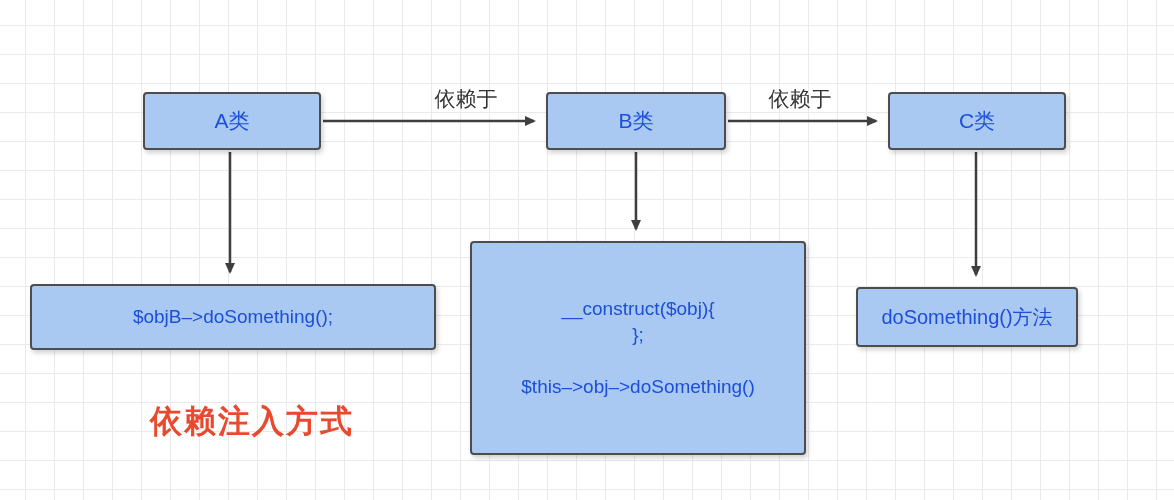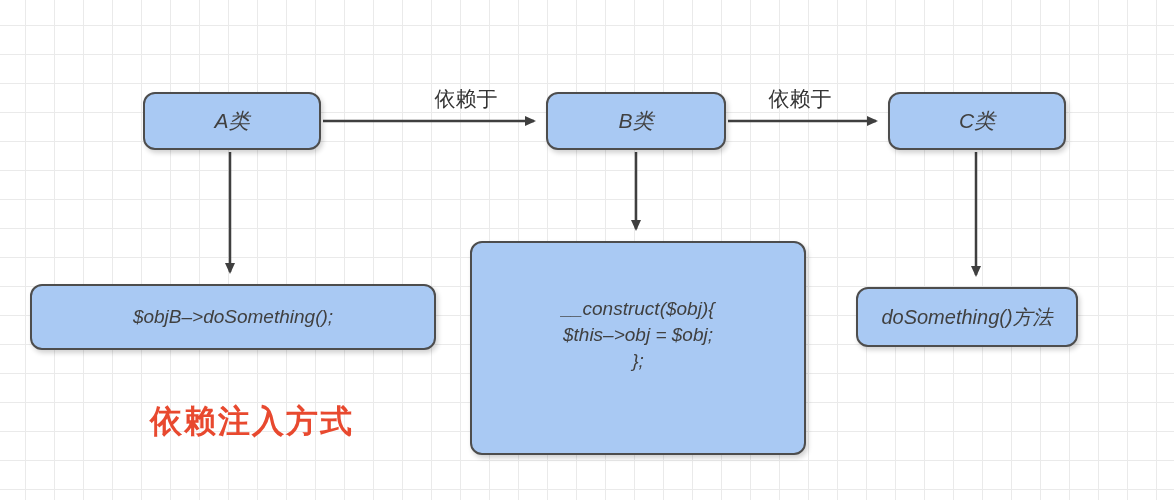--- a/index.html
+++ b/index.html
@@ -23,27 +23,26 @@
     position: absolute;
     left: 0; top: 0;
     width: 1174px; height: 500px;
     pointer-events: none;
   }
   .node {
     position: absolute;
     box-sizing: border-box;
     background: #a9c9f3;
     border: 2px solid #4d4d4d;
-    border-radius: 12px;
-    color: #404040;
+    border-radius: 4px;
+    color: #1d4ed8;
     display: flex;
     align-items: center;
     justify-content: center;
     box-shadow: 2px 3px 5px rgba(0,0,0,0.18);
-    font-style: italic;
   }
   .class-node { font-size: 21px; }
   .node-a { left: 143px; top: 92px;  width: 178px; height: 58px; }
   .node-b { left: 546px; top: 92px;  width: 180px; height: 58px; }
   .node-c { left: 888px; top: 92px;  width: 178px; height: 58px; }
 
   .code-node {
     flex-direction: column;
     font-size: 19px;
     line-height: 26px;
@@ -115,23 +114,23 @@
   <div class="edge-label edge-label-1">依赖于</div>
 
   <div class="edge-label edge-label-2">依赖于</div>
 
   <div class="node code-node node-code-a">
     <div class="code-line">$objB–&gt;doSomething();</div>
   </div>
 
   <div class="node code-node node-code-b">
     <div class="code-line">__construct($obj){</div>
-    <div class="code-line">$this–&gt;obj = $obj;</div>
     <div class="code-line">};</div>
     <div class="code-line"></div>
+    <div class="code-line">$this–&gt;obj–&gt;doSomething()</div>
   </div>
 
   <div class="node code-node node-code-c">
     <div class="code-line">doSomething()方法</div>
   </div>
 
   <div class="caption">依赖注入方式</div>
 
 
 </div>

